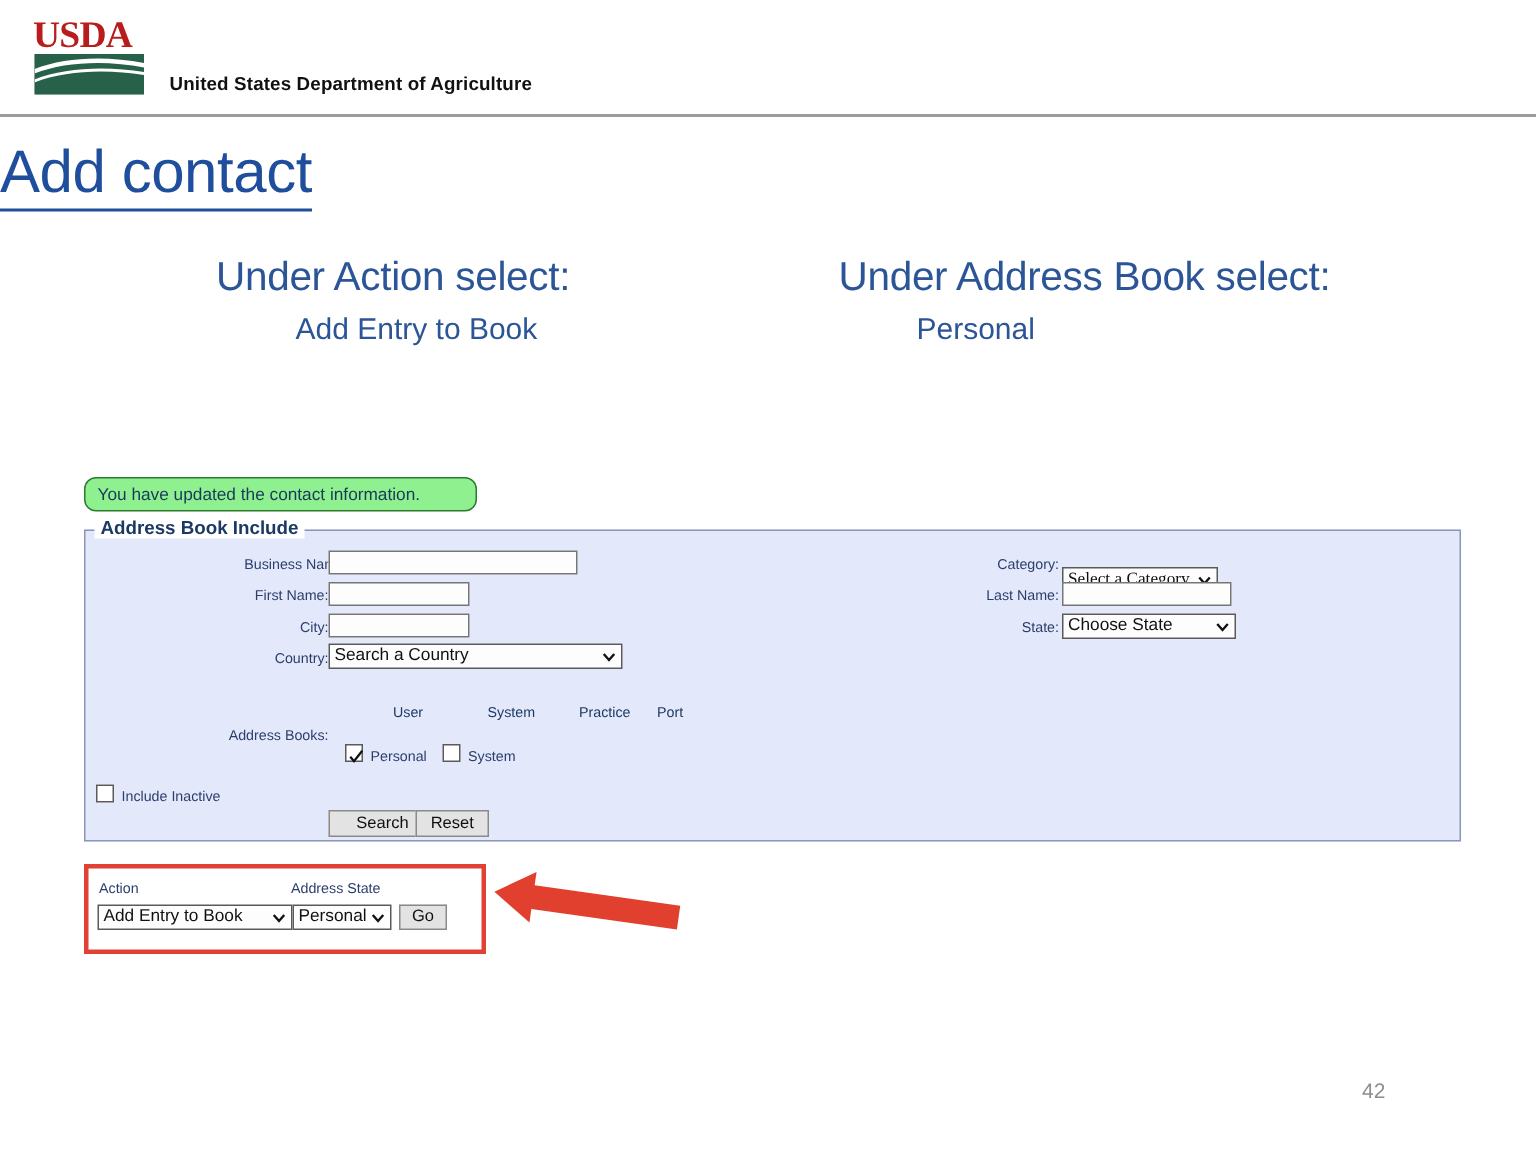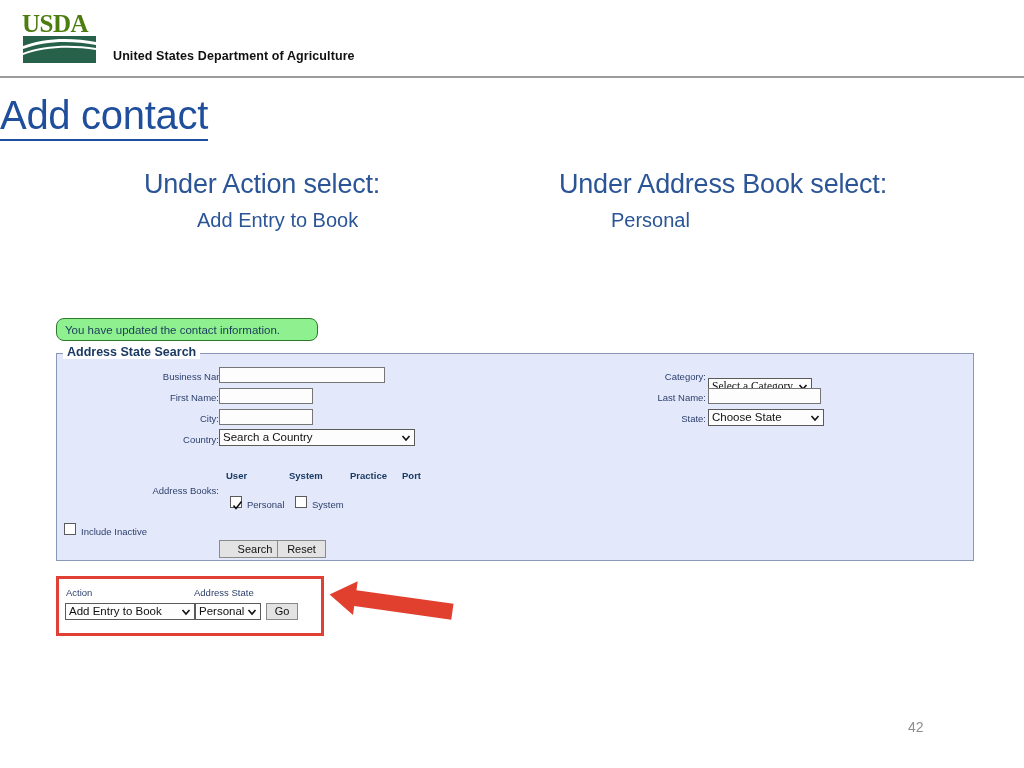--- a/index.html
+++ b/index.html
@@ -32,21 +32,21 @@
   }
   .usda-wordmark {
     position: absolute;
     left: 0; top: 0;
     width: 75px;
     height: 22px;
     font-family: "Liberation Serif", serif;
     font-weight: bold;
     font-size: 25px;
     letter-spacing: -0.5px;
-    color: #4d7c0f;
+    color: #b91c1c;
     line-height: 22px;
   }
   .usda-block {
     position: absolute;
     left: 1px;
     top: 23px;
     width: 73px;
     height: 27px;
     background: #27614a;
     overflow: hidden;
@@ -198,24 +198,25 @@
     top: 3px;
     width: 10px;
     height: 10px;
   }
   .sel-arrow svg { display: block; }
 
   
   .ab-colhead {
     position: absolute;
     font-size: 9.5px;
-    font-weight: bold;
+    font-weight: normal;
     color: #1b3a63;
     font-family: "Liberation Sans", sans-serif;
     white-space: nowrap;
+    margin-left: 36px;
   }
   .cbx {
     position: absolute;
     width: 12px;
     height: 12px;
     background: #ffffff;
     border: 1px solid #5a5a5a;
     box-sizing: border-box;
   }
   .cbx .tick {
@@ -310,21 +311,21 @@
 <div class="subhead" id="subhead-action">Under Action select:</div>
 <div class="subvalue" id="subvalue-action">Add Entry to Book</div>
 <div class="subhead" id="subhead-book">Under Address Book select:</div>
 <div class="subvalue" id="subvalue-book">Personal</div>
 
 <div id="app-screenshot">
 
   <div id="success-banner">You have updated the contact information.</div>
 
   <div id="search-panel"></div>
-  <div id="search-panel-legend">Address State Search</div>
+  <div id="search-panel-legend">Address Book Include</div>
 
   <div class="fld-label" style="left:88px; top:53px; width:75px;margin-left:13px;">Business Name:</div>
   <input class="txt-input" style="left: 163px; top: 49px; width: 166px;" value="">
 
   <div class="fld-label" style="left:88px; top:74px; width:75px;">First Name:</div>
   <input class="txt-input" style="left: 163px; top: 70px; width: 94px;" value="">
 
   <div class="fld-label" style="left:88px; top:95px; width:75px;">City:</div>
   <input class="txt-input" style="left: 163px; top: 91px; width: 94px;" value="">
 

